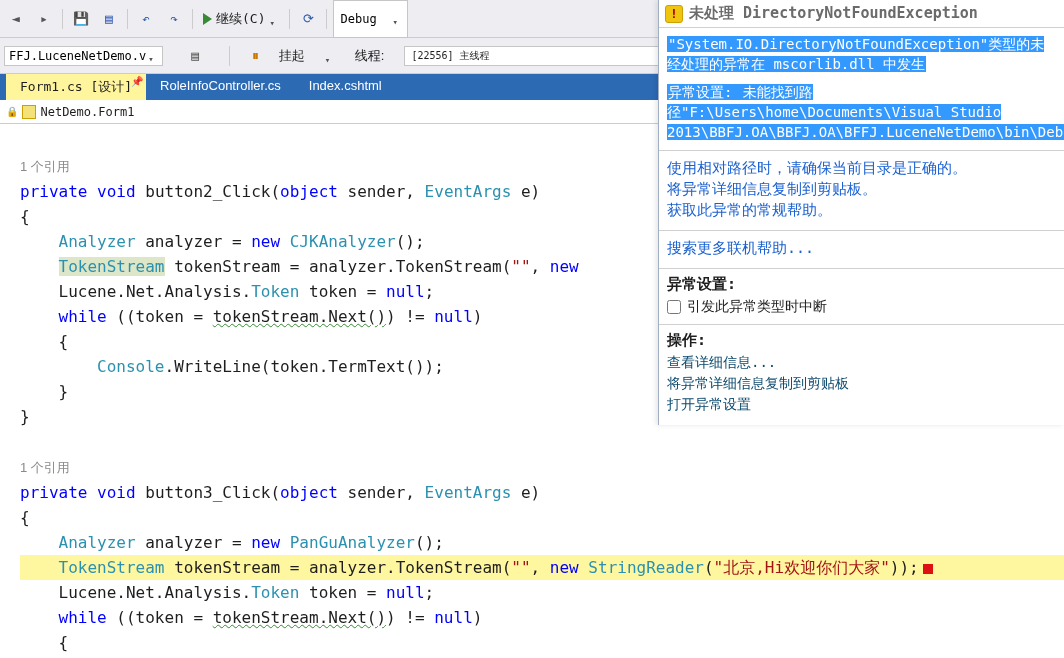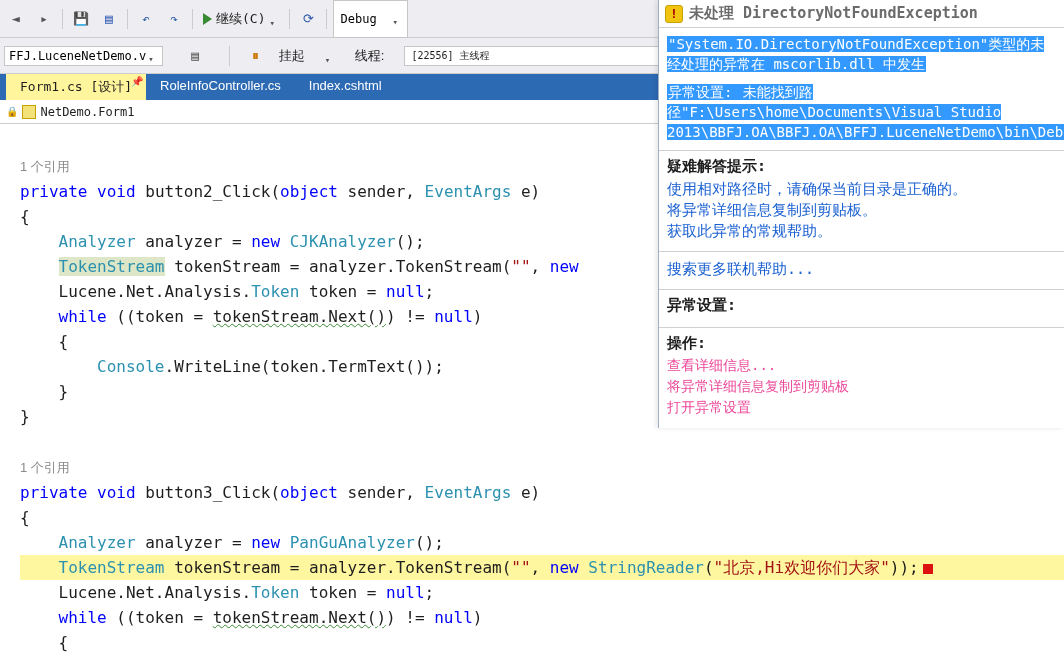--- a/index.html
+++ b/index.html
@@ -51,21 +51,21 @@
 .exc-panel { position:absolute; top:0; right:0; width:406px; background:#fff; border-left:1px solid #a0afc3; box-shadow:-2px 0 5px rgba(0,0,0,.1); font-family:"Microsoft YaHei",sans-serif; font-size:14px; }
 .exc-head { background:#fff; border-bottom:1px solid #d0d0d0; padding:4px 6px; display:flex; align-items:center; gap:6px; }
 .exc-warn { width:18px; height:18px; background:#f1c40f; border:1px solid #c9a100; border-radius:3px; display:flex; align-items:center; justify-content:center; font-size:13px; color:#a00; font-weight:bold; }
 .exc-title { color:#6b6b6b; font-size:15px; letter-spacing:0px; font-weight:bold; }
 .exc-block { padding:6px 8px 8px 8px; border-bottom:1px solid #d0d0d0; }
 .sel-text { background:#3399ff; color:#fff; padding:0 1px; line-height:20px; }
 .exc-sub { font-weight:bold; color:#1e1e1e; margin-bottom:4px; font-size:15px; }
 .link { color:#1b61d1; cursor:pointer; margin:2px 0; display:block; font-size:15px; }
 .chk { display:flex; align-items:center; gap:6px; color:#1e1e1e; font-size:14px; }
 .chk input { width:14px; height:14px; }
-.act { color:#ec4899; cursor:pointer; margin:3px 0; display:block; font-size:14px; }
+.act { color:#0c4a6e; cursor:pointer; margin:3px 0; display:block; font-size:14px; }
 </style>
 </head>
 <body>
 
 <div class="toolbar">
   <div class="tb-btn">◄</div>
   <div class="tb-btn">▸</div>
   <div class="tb-sep"></div>
   <div class="tb-btn" style="color:#355db5">💾</div>
   <div class="tb-btn" style="color:#355db5">▤</div>
@@ -155,30 +155,33 @@
   <div class="exc-head">
     <span class="exc-warn">!</span>
     <span class="exc-title">未处理 DirectoryNotFoundException</span>
   </div>
   <div class="exc-block">
     <span class="sel-text">"System.IO.DirectoryNotFoundException"类型的未经处理的异常在 mscorlib.dll 中发生</span>
     <div style="height:8px"></div>
     <span class="sel-text">异常设置: </span><span class="sel-text">未能找到路径"F:\Users\home\Documents\Visual Studio 2013\BBFJ.OA\BBFJ.OA\BFFJ.LuceneNetDemo\bin\Debug</span>
   </div>
   <div class="exc-block">
-    <div class="exc-sub">疑难解答提示:</div>
     <a class="link">使用相对路径时，请确保当前目录是正确的。</a>
     <a class="link">将异常详细信息复制到剪贴板。</a>
     <a class="link">获取此异常的常规帮助。</a>
   </div>
   <div class="exc-block">
     <a class="link">搜索更多联机帮助...</a>
   </div>
   <div class="exc-block">
     <div class="exc-sub">异常设置:</div>
+    <label class="chk">
+      <input type="checkbox" style="">
+      <span>引发此异常类型时中断</span>
+    </label>
   </div>
   <div class="exc-block" style="border-bottom:none">
     <div class="exc-sub">操作:</div>
     <a class="act">查看详细信息...</a>
     <a class="act">将异常详细信息复制到剪贴板</a>
     <a class="act">打开异常设置</a>
   </div>
 </div>
 
 </body></html>

